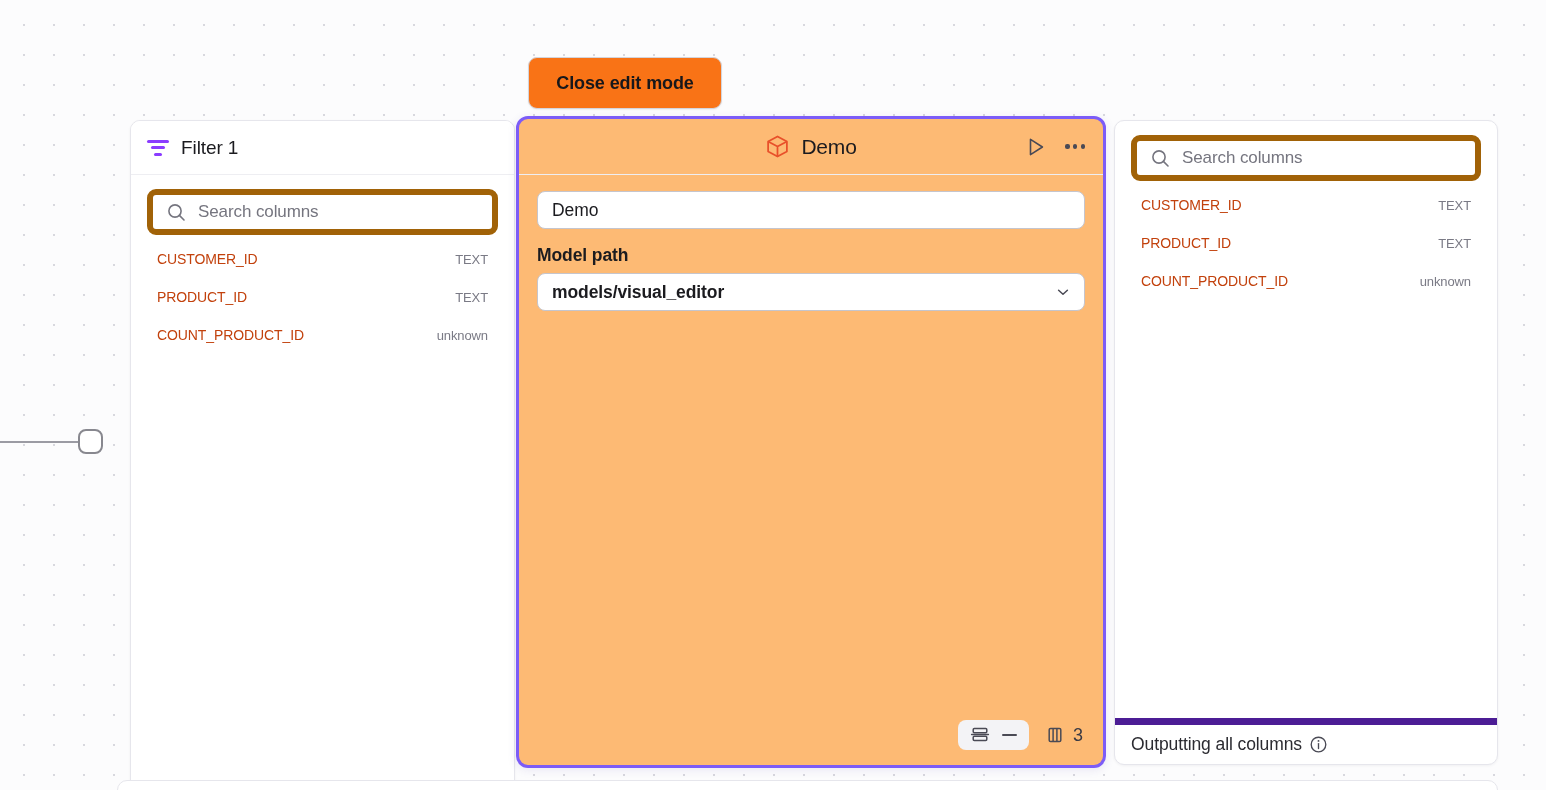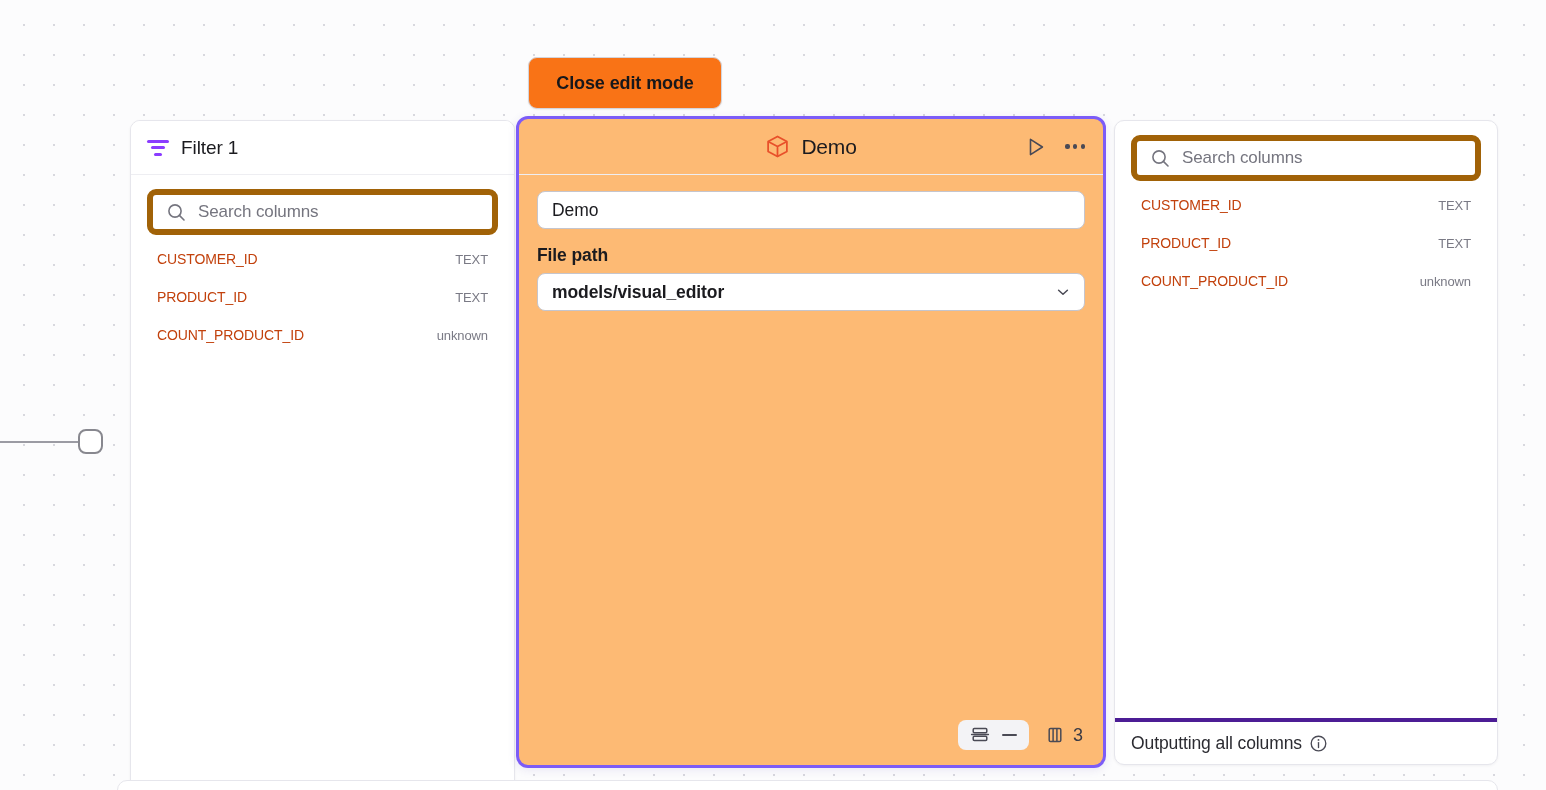--- a/index.html
+++ b/index.html
@@ -167,21 +167,21 @@
     font-size: 13px;
     color: #7a7a85;
     letter-spacing: -0.1px;
     white-space: nowrap;
   }
 
   
   .out-footer {
     flex: 0 0 auto;
     height: 46px;
-    border-top: 4px solid #4c1d95;
+    border-top: 7px solid #4c1d95;
     display: flex;
     align-items: center;
     padding: 0 16px;
     gap: 7px;
   }
   .out-footer .txt {
     font-size: 17.5px;
     color: #2b2b31;
     letter-spacing: -0.1px;
   }
@@ -408,21 +408,21 @@
       </span>
     </div>
   </div>
 
   <div class="model-body">
 
     <div class="text-input">
       <span>Demo</span>
     </div>
 
-    <div class="field-label second">File path</div>
+    <div class="field-label second">Model path</div>
     <div class="select-input">
       <span>models/visual_editor</span>
       <svg width="16" height="16" viewBox="0 0 16 16">
         <path d="M3.6 6.2 8 10.3l4.4-4.1" fill="none" stroke="#4a4a55" stroke-width="1.5" stroke-linecap="round" stroke-linejoin="round"></path>
       </svg>
     </div>
 
   </div>
 
   <div class="model-footer">

